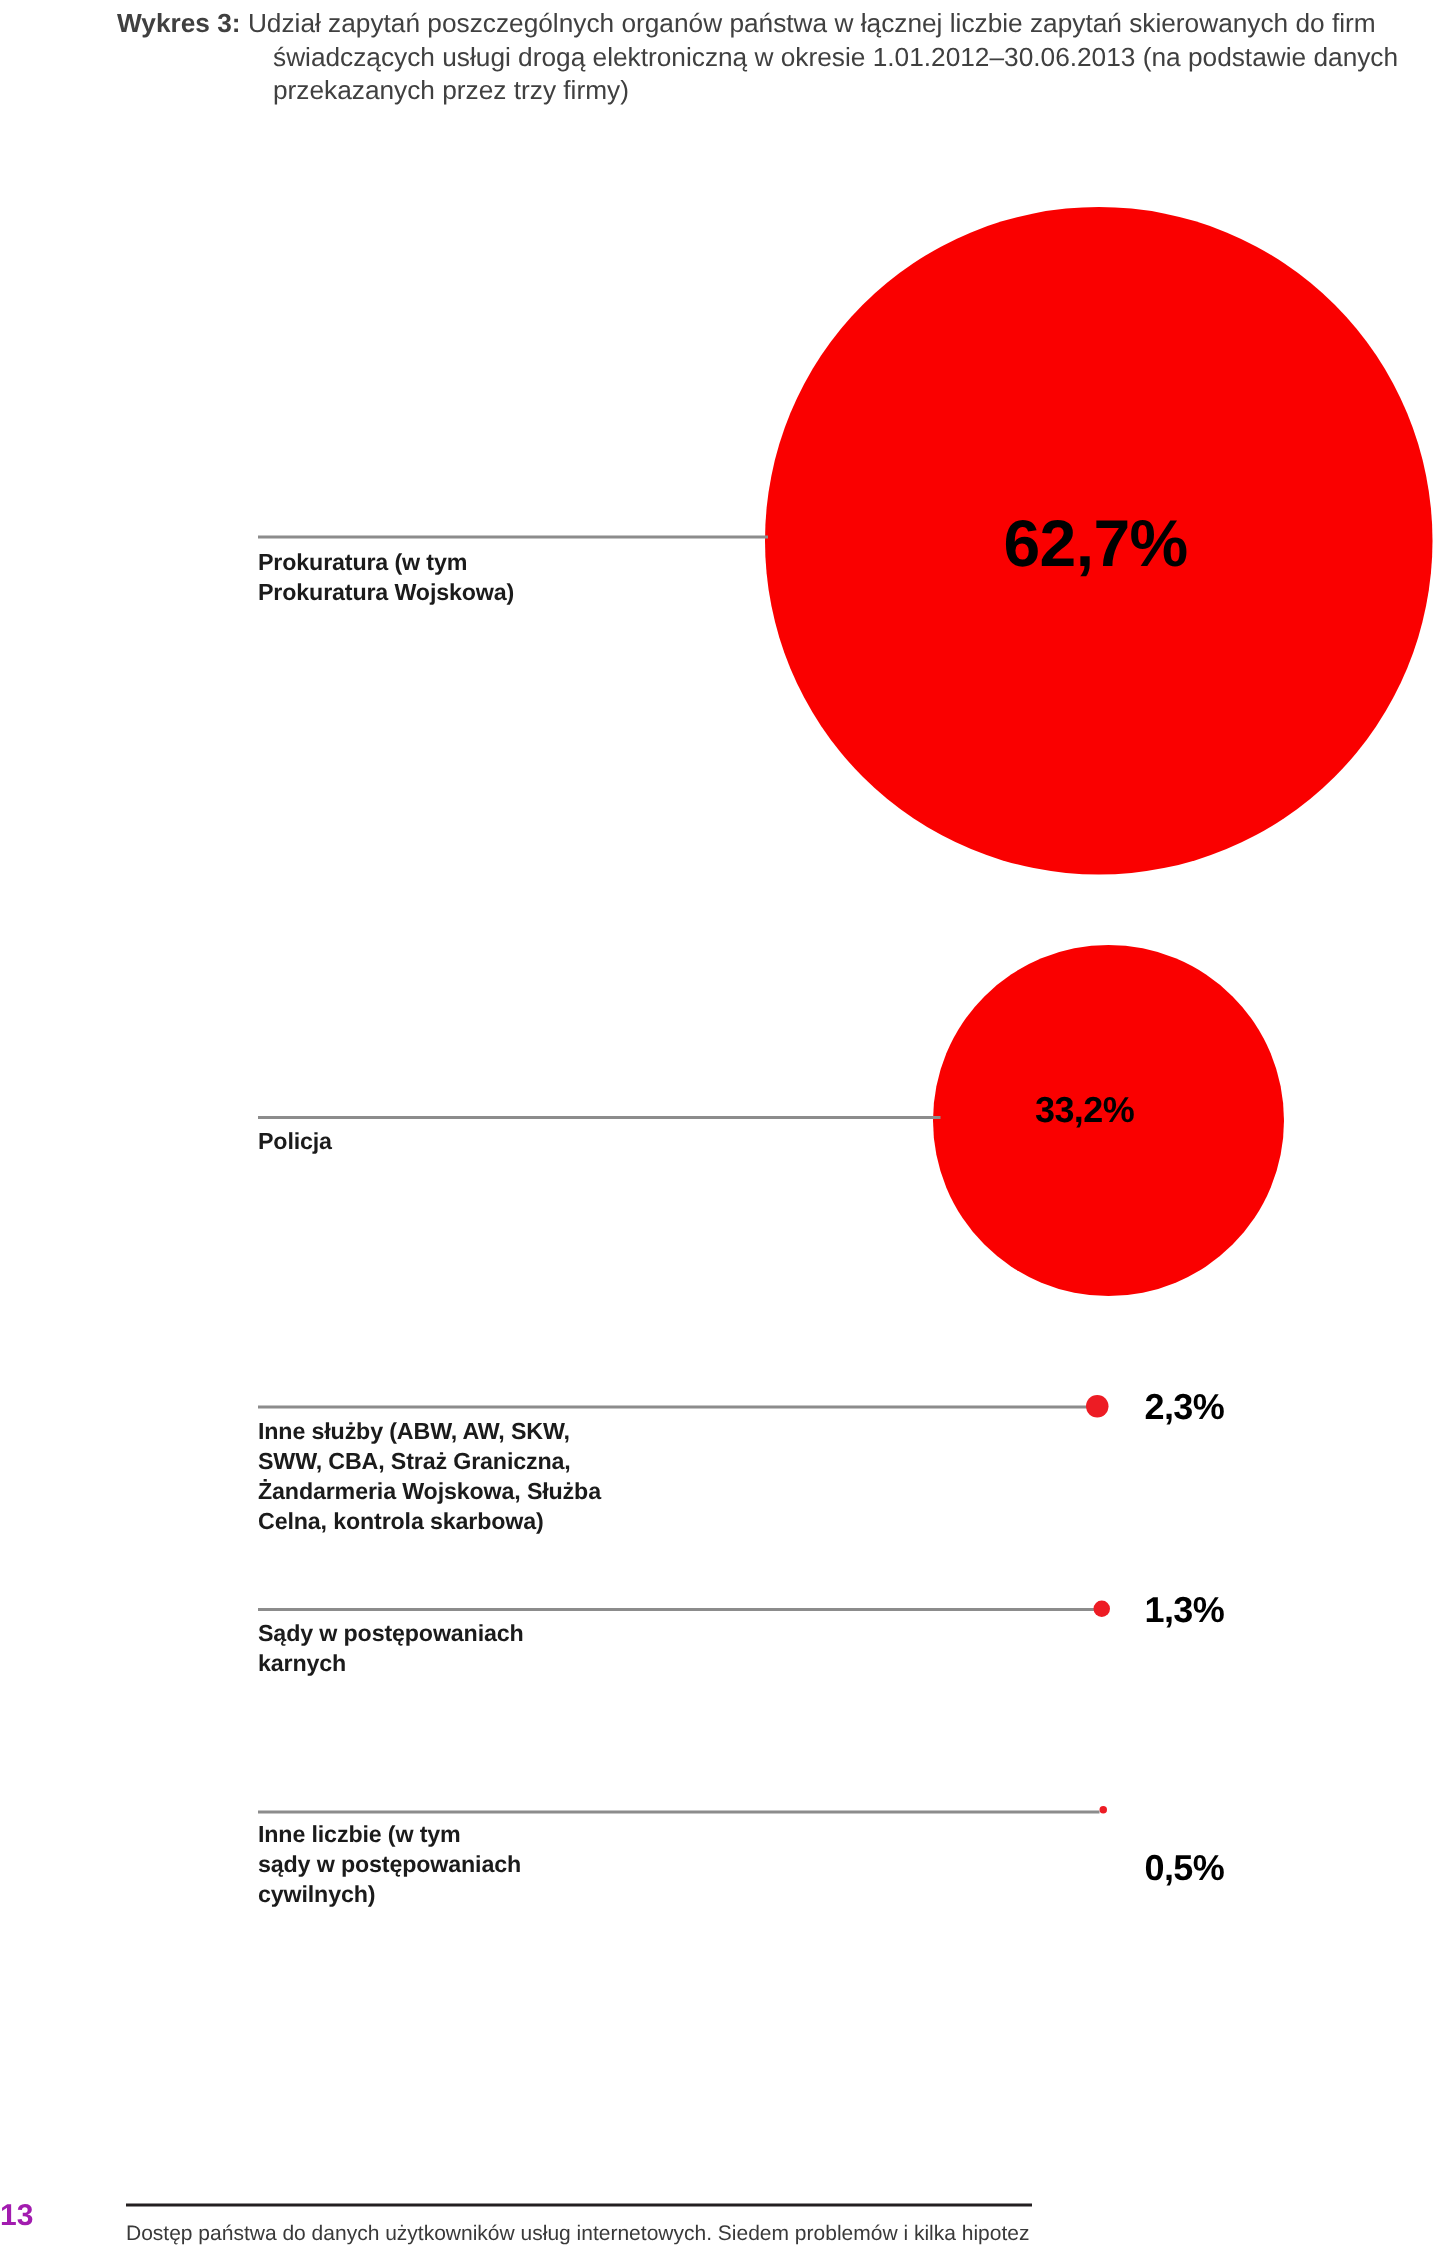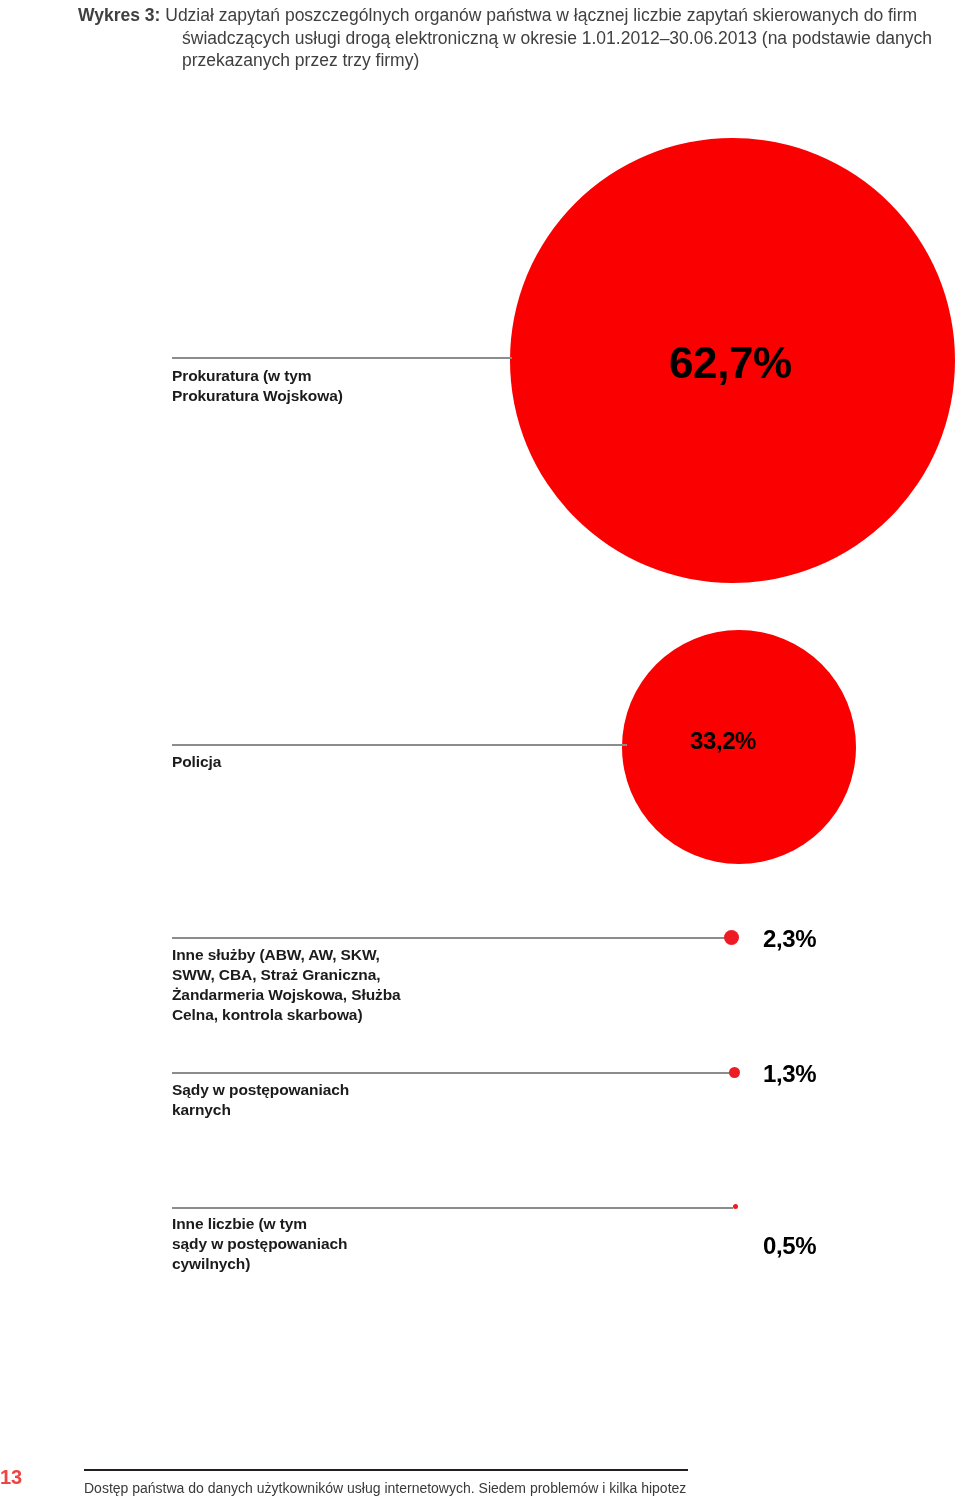--- a/index.html
+++ b/index.html
@@ -84,21 +84,21 @@
   .value-mid   { font-size: 24px; }
   .value-small { font-size: 24px; }
 
   
   #footer-pageno {
     position: absolute;
     left: 0px;
     top: 1466px;
     font-size: 20px;
     font-weight: bold;
-    color: #ef4444;
+    color: #a21caf;
   }
   #footer-rule {
     position: absolute;
     left: 84px;
     top: 1469px;
     width: 604px;
     height: 2px;
     background: #231f20;
   }
   #footer-text {

